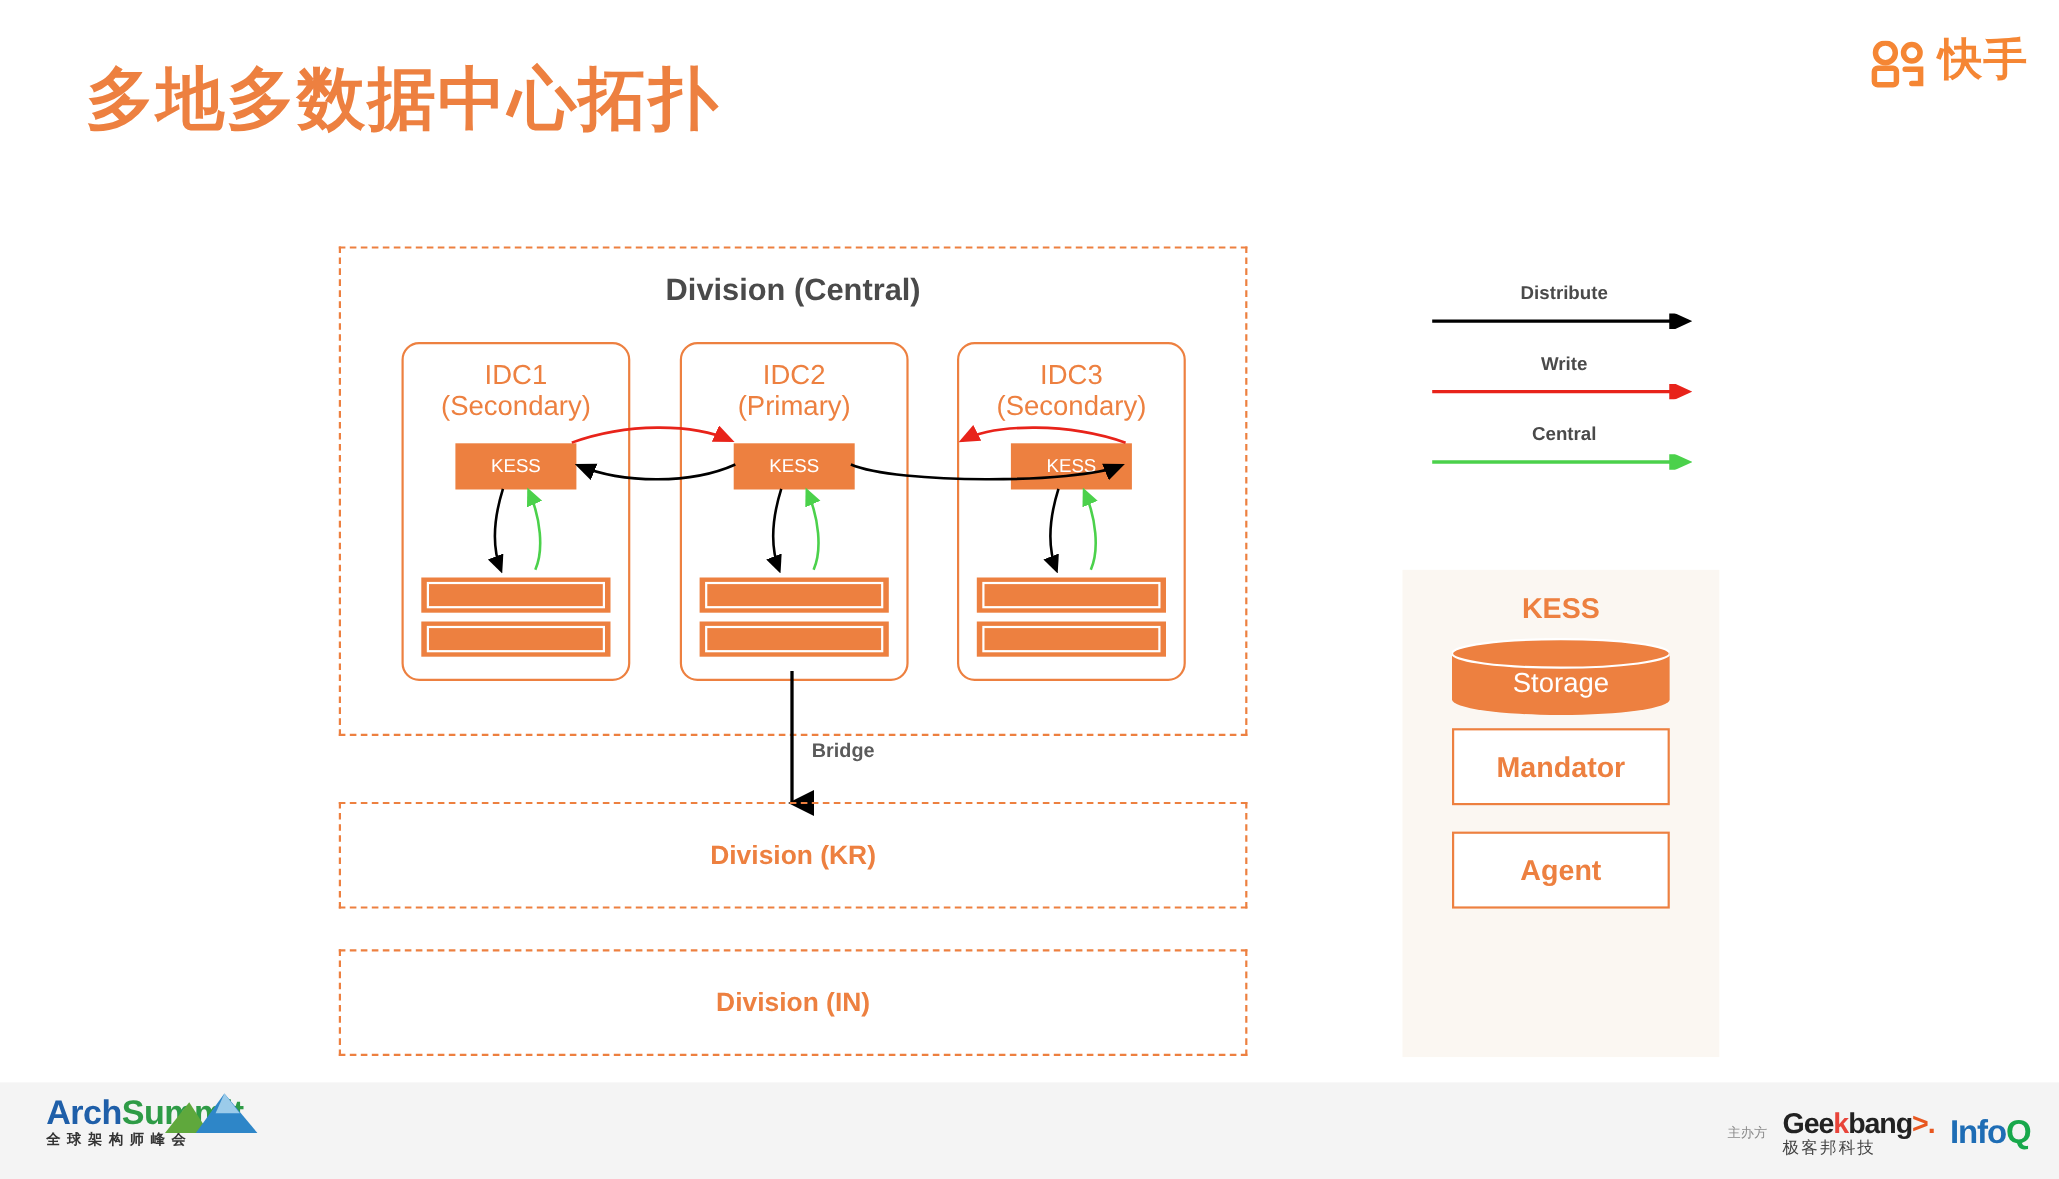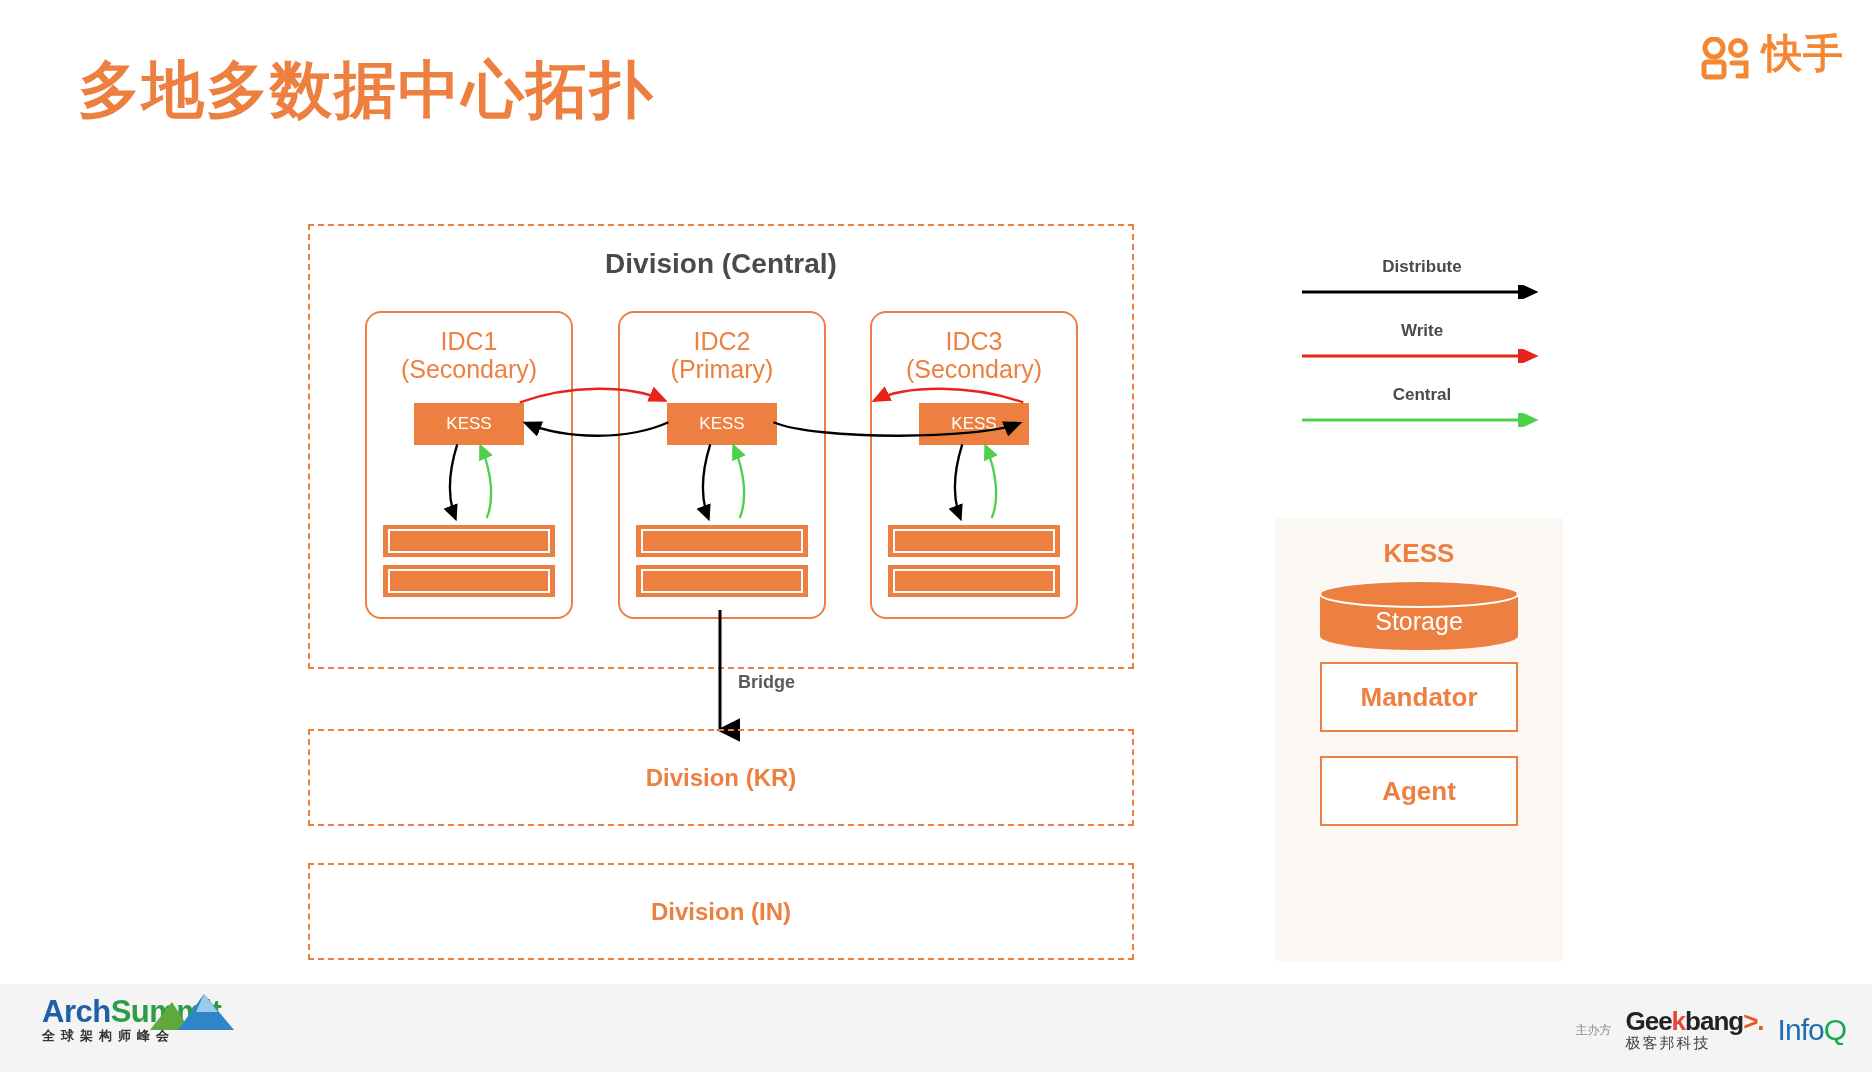--- a/index.html
+++ b/index.html
@@ -301,21 +301,21 @@
   .geekbang-arrow { color: #E8571F; }
   .geekbang-sub {
     font-size: 15px;
     color: #444444;
     letter-spacing: 2px;
     margin-top: 3px;
     font-family: Liberation Mono, monospace;
   }
   .infoq {
     font-size: 30px;
-    font-weight: 400;
+    font-weight: 700;
     letter-spacing: -1px;
     line-height: 1;
     text-align: right;
   }
   .infoq-info { color: #1E6DB5; }
   .infoq-q { color: #17A84B; }
 </style>
 </head>
 <body>
 

